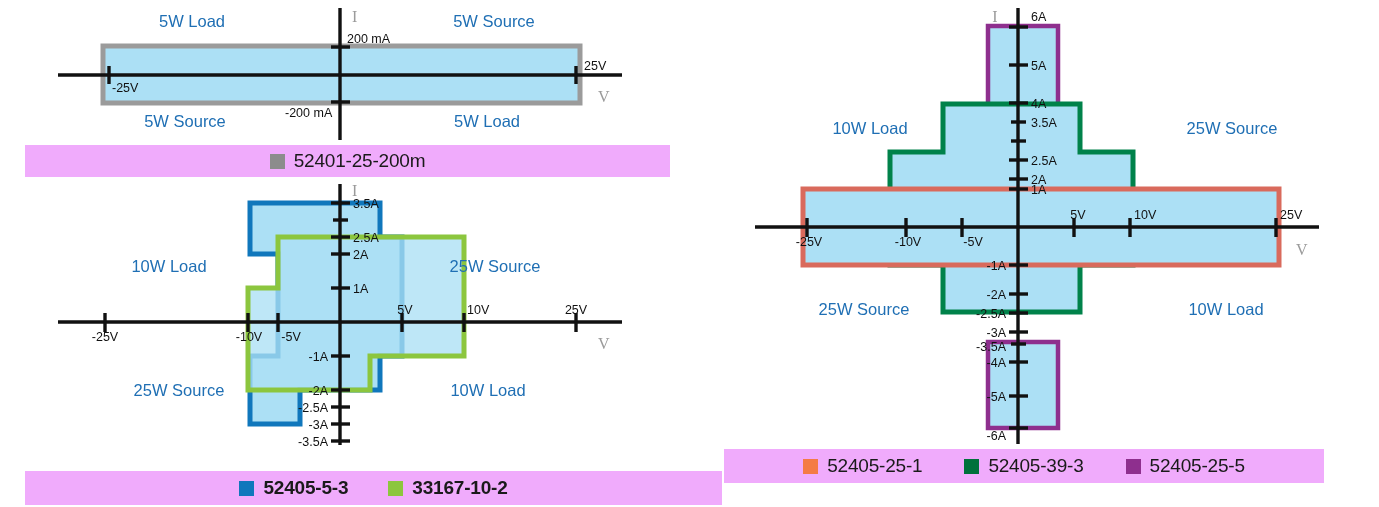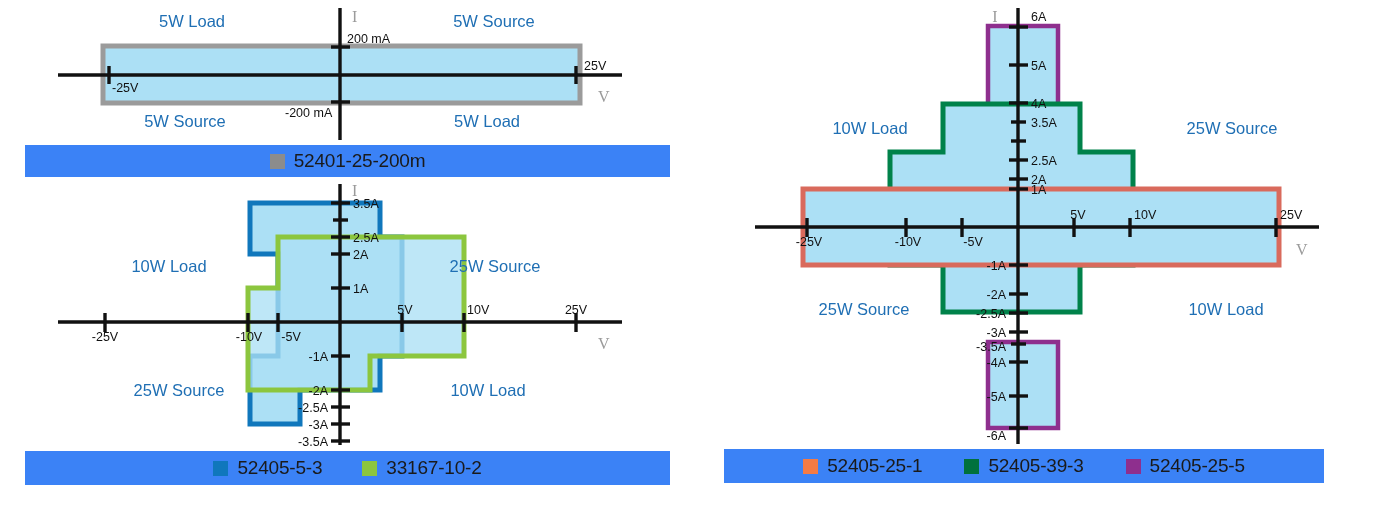--- a/index.html
+++ b/index.html
@@ -13,21 +13,21 @@
   }
   .panel{position:absolute;top:0;height:507px;}
   #panel-left{left:0;width:690px;}
   #panel-right{left:690px;width:689px;}
 
   .chart-block{position:absolute;left:0;}
   svg{display:block;overflow:visible;}
 
   .legend-bar{
     position:absolute;
-    background:#3b82f6;
+    background:#f0abfc;
     display:flex;
     align-items:center;
     justify-content:center;
     gap:26px;
   }
   .legend-entry{display:flex;align-items:center;gap:9px;}
   .legend-swatch{width:15px;height:15px;display:block;flex:0 0 auto;}
   .legend-label{
     font-size:19px;color:#1a1a1a;letter-spacing:-0.2px;white-space:nowrap;
     font-family:"Liberation Sans",sans-serif;
@@ -128,21 +128,21 @@
       <text class="tick-label" x="328" y="247" text-anchor="end">-3A</text>
       <text class="tick-label" x="328" y="264" text-anchor="end">-3.5A</text>
 
       <text class="quad-label" x="169" y="90" text-anchor="middle">10W Load</text>
       <text class="quad-label" x="495" y="90" text-anchor="middle">25W Source</text>
       <text class="quad-label" x="179" y="214" text-anchor="middle">25W Source</text>
       <text class="quad-label" x="488" y="214" text-anchor="middle">10W Load</text>
     </svg>
   </div>
 
-  <div class="legend-bar" style="top:451px;left:25px;width:645px;height:34px;gap:40px;">
+  <div class="legend-bar" style="top:471px;left:25px;width:697px;height:34px;gap:40px;font-weight:bold;">
     <div class="legend-entry">
       <span class="legend-swatch" style="background:#1077bc;"></span>
       <span class="legend-label">52405-5-3</span>
     </div>
     <div class="legend-entry">
       <span class="legend-swatch" style="background:#8cc63e;"></span>
       <span class="legend-label">33167-10-2</span>
     </div>
   </div>
 </div>

